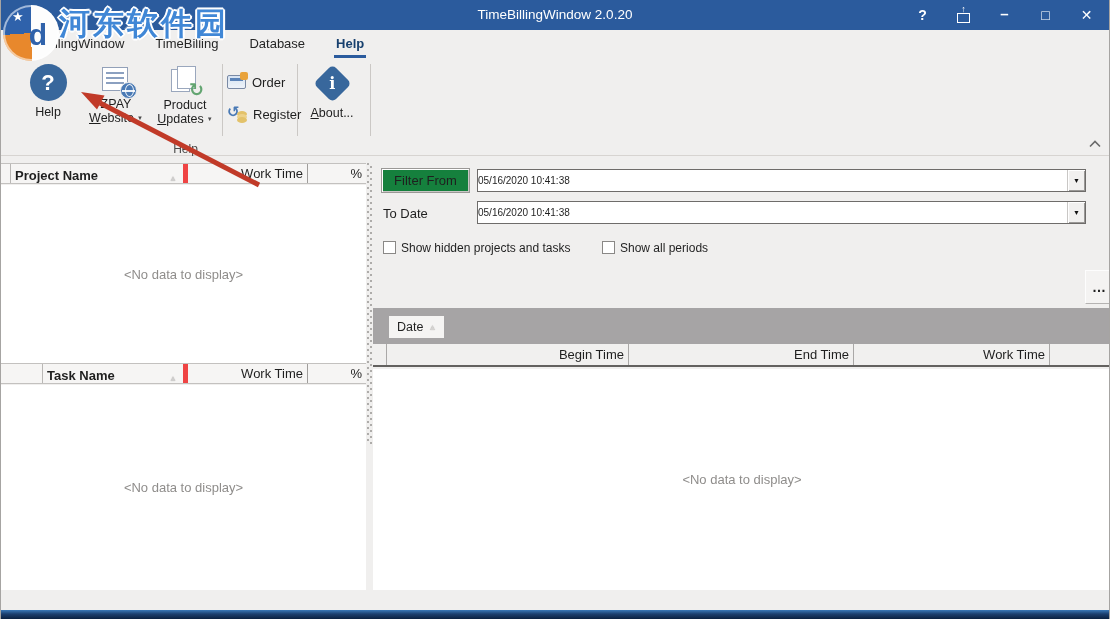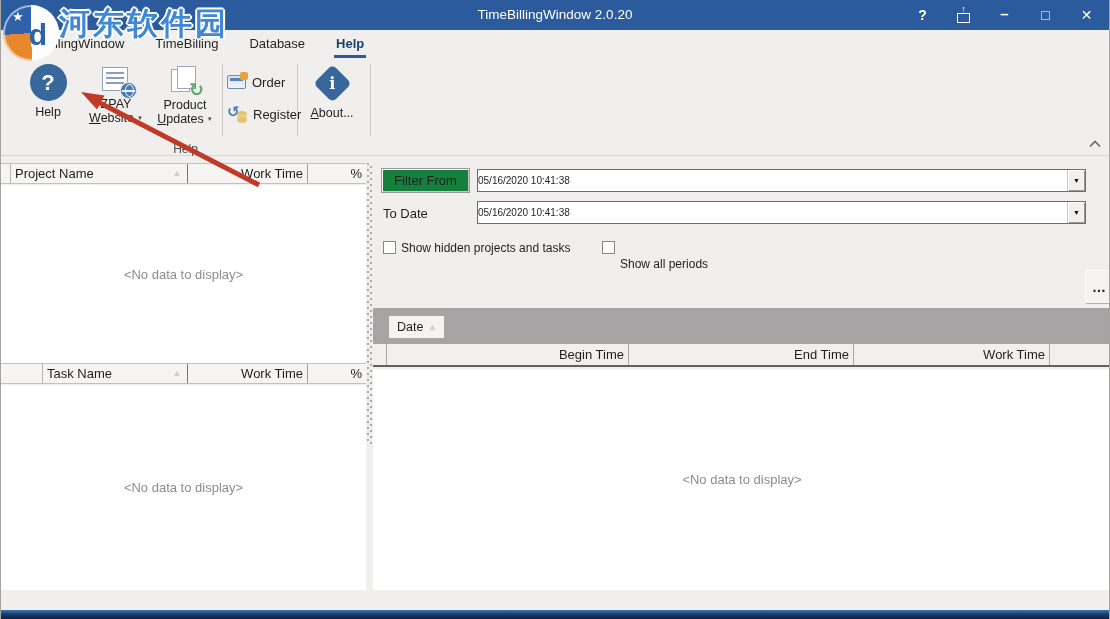--- a/index.html
+++ b/index.html
@@ -83,21 +83,21 @@
   .wm-cn { position:absolute; left:58px; top:3px; z-index:60; font-size:31px; font-weight:bold; letter-spacing:3px; color:#4087d6;
            text-shadow:-2px 0 0 #fff,2px 0 0 #fff,0 -2px 0 #fff,0 2px 0 #fff,-1px -1px 0 #fff,1px 1px 0 #fff,-1px 1px 0 #fff,1px -1px 0 #fff; }
   .wm-url { position:absolute; left:57px; top:39px; z-index:60; font-size:23px; font-weight:bold; letter-spacing:1px; color:#3fae49;
             text-shadow:-2px 0 0 #fff,2px 0 0 #fff,0 -2px 0 #fff,0 2px 0 #fff,-1px -1px 0 #fff,1px 1px 0 #fff,-1px 1px 0 #fff,1px -1px 0 #fff; }
 
   
   .lp-header { position:absolute; left:0; width:365px; height:21px; background:#f6f5f4;
                border-top:1px solid #c3c1bf; border-bottom:1px solid #c3c1bf;
                display:flex; align-items:center; font-size:13px; }
   .c-ind { width:10px; height:100%; border-right:1px solid #b9b7b5; }
-  .c-name { flex:1; height:100%; display:flex; align-items:center; padding-left:4px; border-right:1px solid #ef4444; }
+  .c-name { flex:1; height:100%; display:flex; align-items:flex-end; padding-left:4px; border-right:5px solid #ef4444;font-weight:bold; }
   .sort-asc { margin-left:auto; margin-right:6px; font-size:8px; color:#cfcecd; text-shadow:0 0 1px #b5b3b1; }
   .c-work { width:120px; height:100%; display:flex; align-items:center; justify-content:flex-end; padding-right:4px; border-right:1px solid #9f9d9b; }
   .c-pct { width:58px; height:100%; display:flex; align-items:center; justify-content:flex-end; padding-right:4px; }
   .lp-body { position:absolute; left:0; width:365px; background:#fff; display:flex; align-items:center; justify-content:center;
              color:#8f8d8b; font-size:13px; }
   .splitter { position:absolute; left:366px; top:163px; width:5px; height:282px;
               background-image:repeating-linear-gradient(180deg,#aeacaa 0 2px,transparent 2px 6px),
                                repeating-linear-gradient(180deg,transparent 0 3px,#aeacaa 3px 5px,transparent 5px 6px);
               background-size:2px 100%,2px 100%; background-position:0 0,3px 0; background-repeat:no-repeat; }
 
@@ -278,21 +278,21 @@
   <div class="combo" style="top:201px;">
     <div class="combo-value">05/16/2020 10:41:38</div>
     <div class="combo-drop">
         <span>▼</span>
       </div>
   </div>
 
   <div class="checkbox" style="left:382px; top:241px;"></div>
   <div class="cb-label" style="left:400px; top:241px;">Show hidden projects and tasks</div>
   <div class="checkbox" style="left:601px; top:241px;"></div>
-  <div class="cb-label" style="left:619px; top:241px;margin-top:16px;">Show all periods</div>
+  <div class="cb-label" style="left:619px; top:241px;">Show all periods</div>
 
   <div class="more-btn">…</div>
 
   <div class="group-bar">
     <div class="date-chip">
       <span>Date</span>
       <span class="chip-sort">▲</span>
     </div>
   </div>
 

